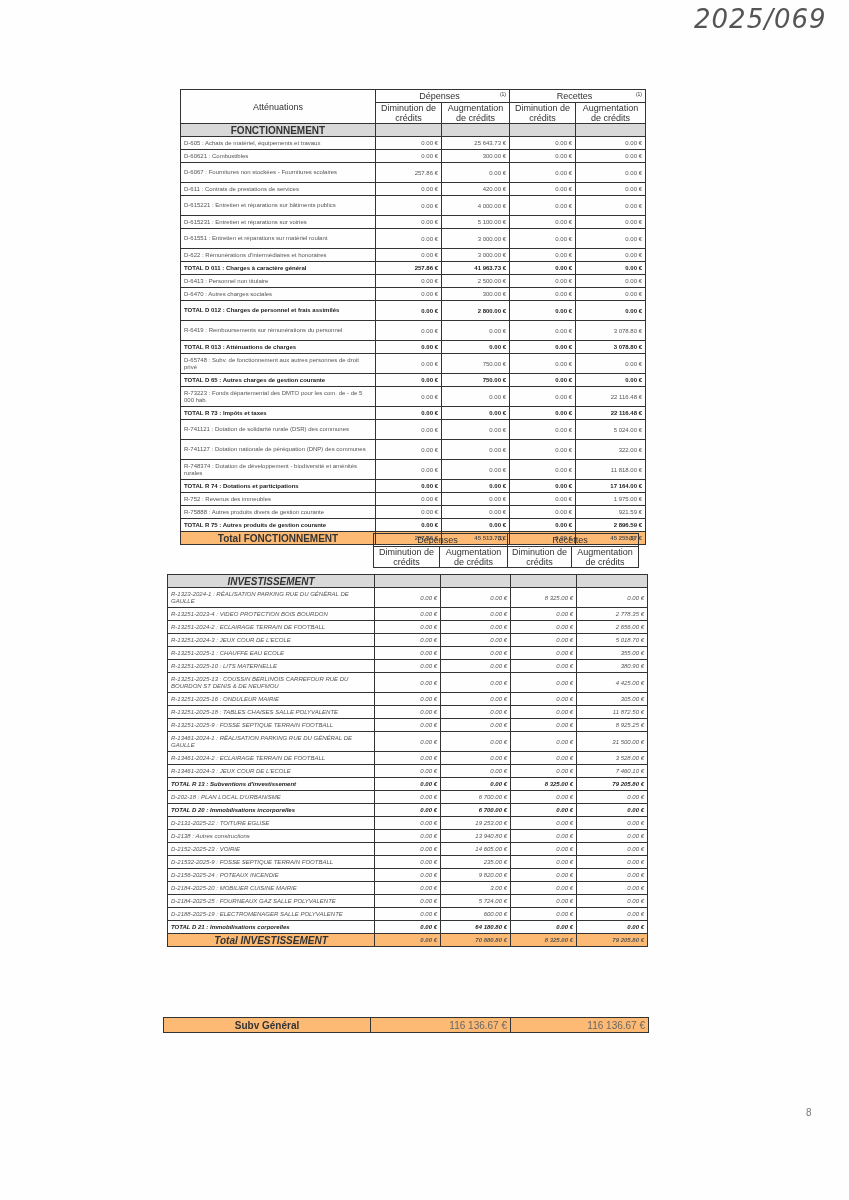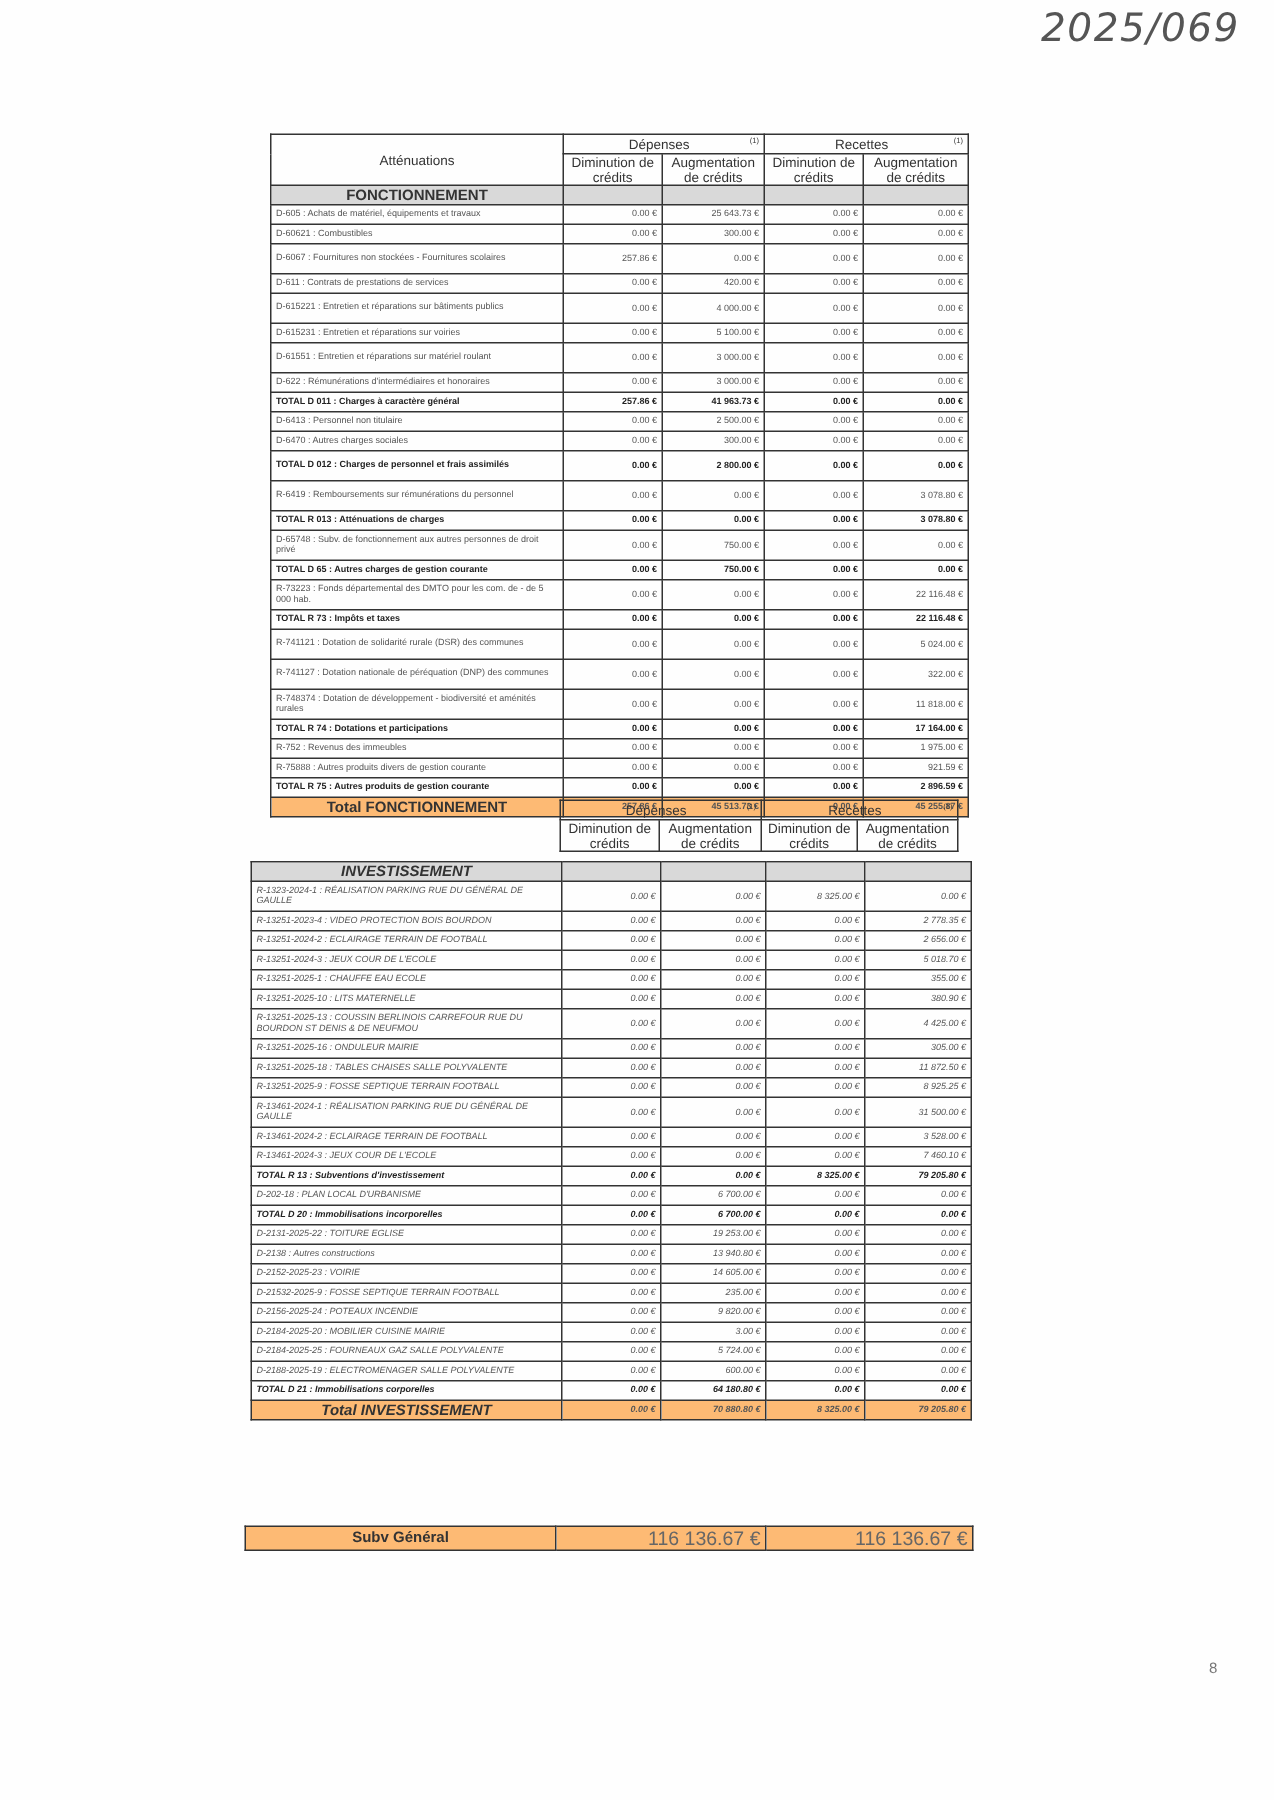--- a/index.html
+++ b/index.html
@@ -15,21 +15,21 @@
   tr.sec td { background:#d9d9d9; }
   tr.sec td.lab { font-size:10px; font-weight:bold; text-align:center; color:#333; }
   tr.grand td { background:#fdba74;margin-left:11px; }
   tr.grand td.lab { font-size:10px; font-weight:bold; text-align:center; color:#333; }
   tr.two td { height:19px; }
   .t1 { left:180px; top:89px; width:465px; }
   .h2 { left:373px; top:533px; width:265px; }
   .t2 { left:167px; top:574px; width:480px;font-style:italic; }
   .gt { left:163px; top:1017px; width:485px; }
   .gt td { height:14px; font-size:9px; }
-  .gt td.num { font-size:13px; color:#666; }
+  .gt td.num { font-size:10px; color:#666; }
 </style>
 </head>
 <body>
 
 <div class="page">
   <div class="ref">2025/069</div>
 
   <table class="t1">
     <colgroup>
         <col style="width:195px">

